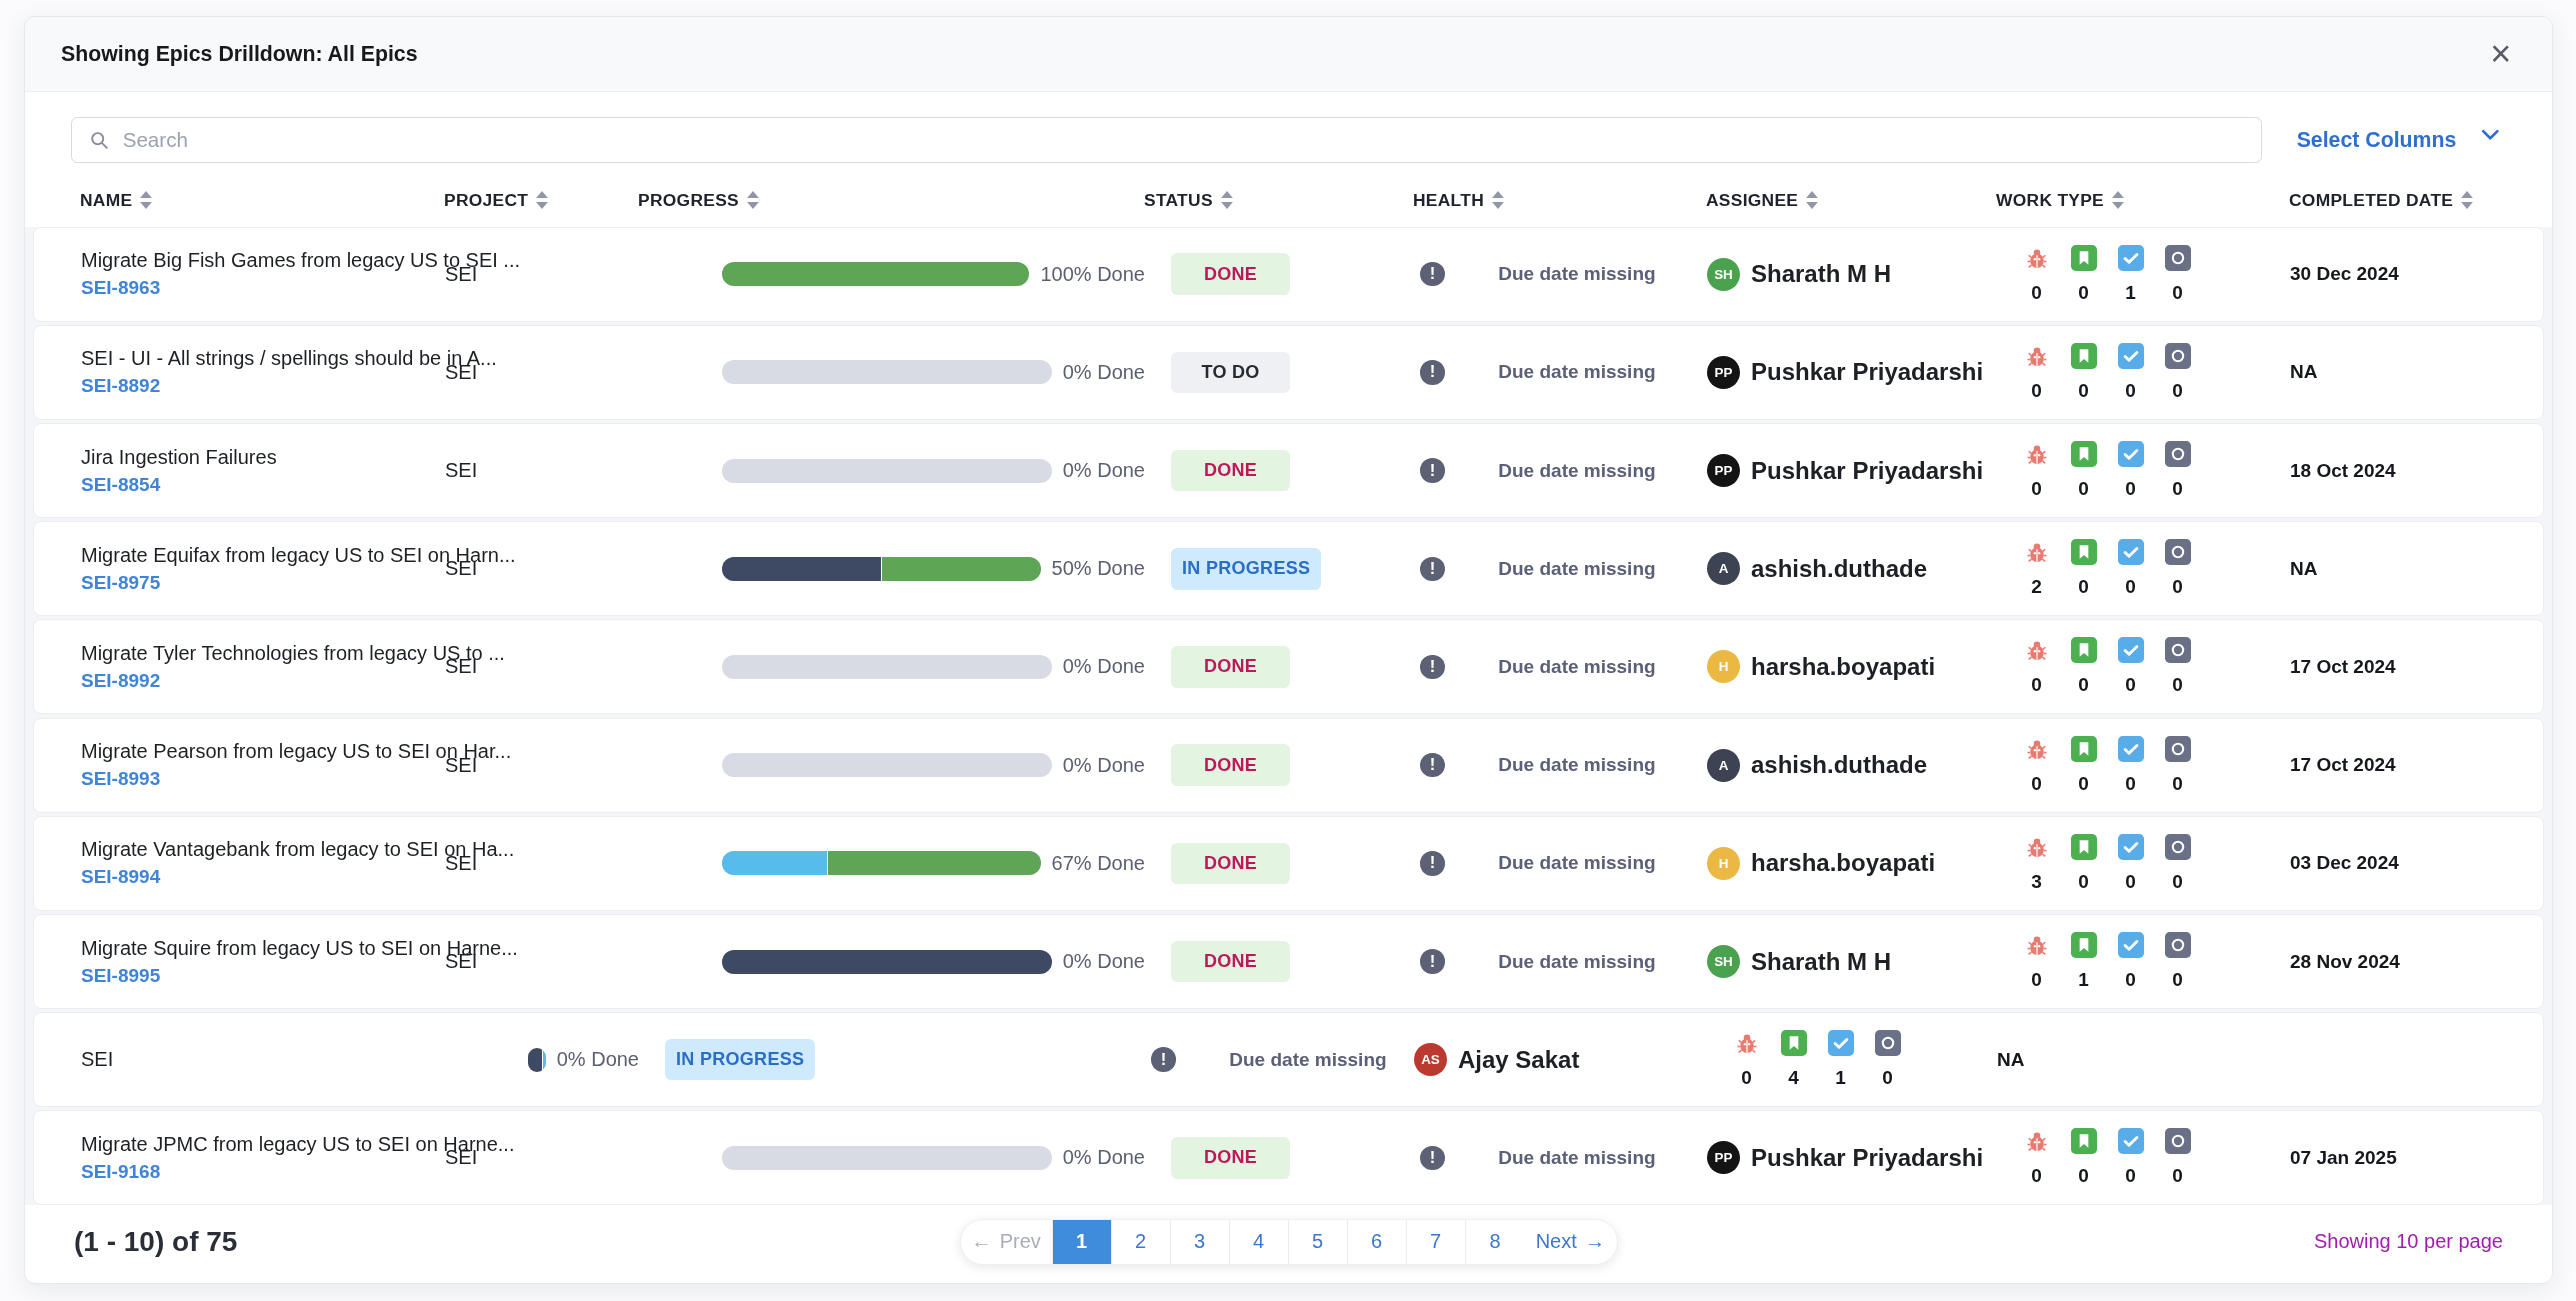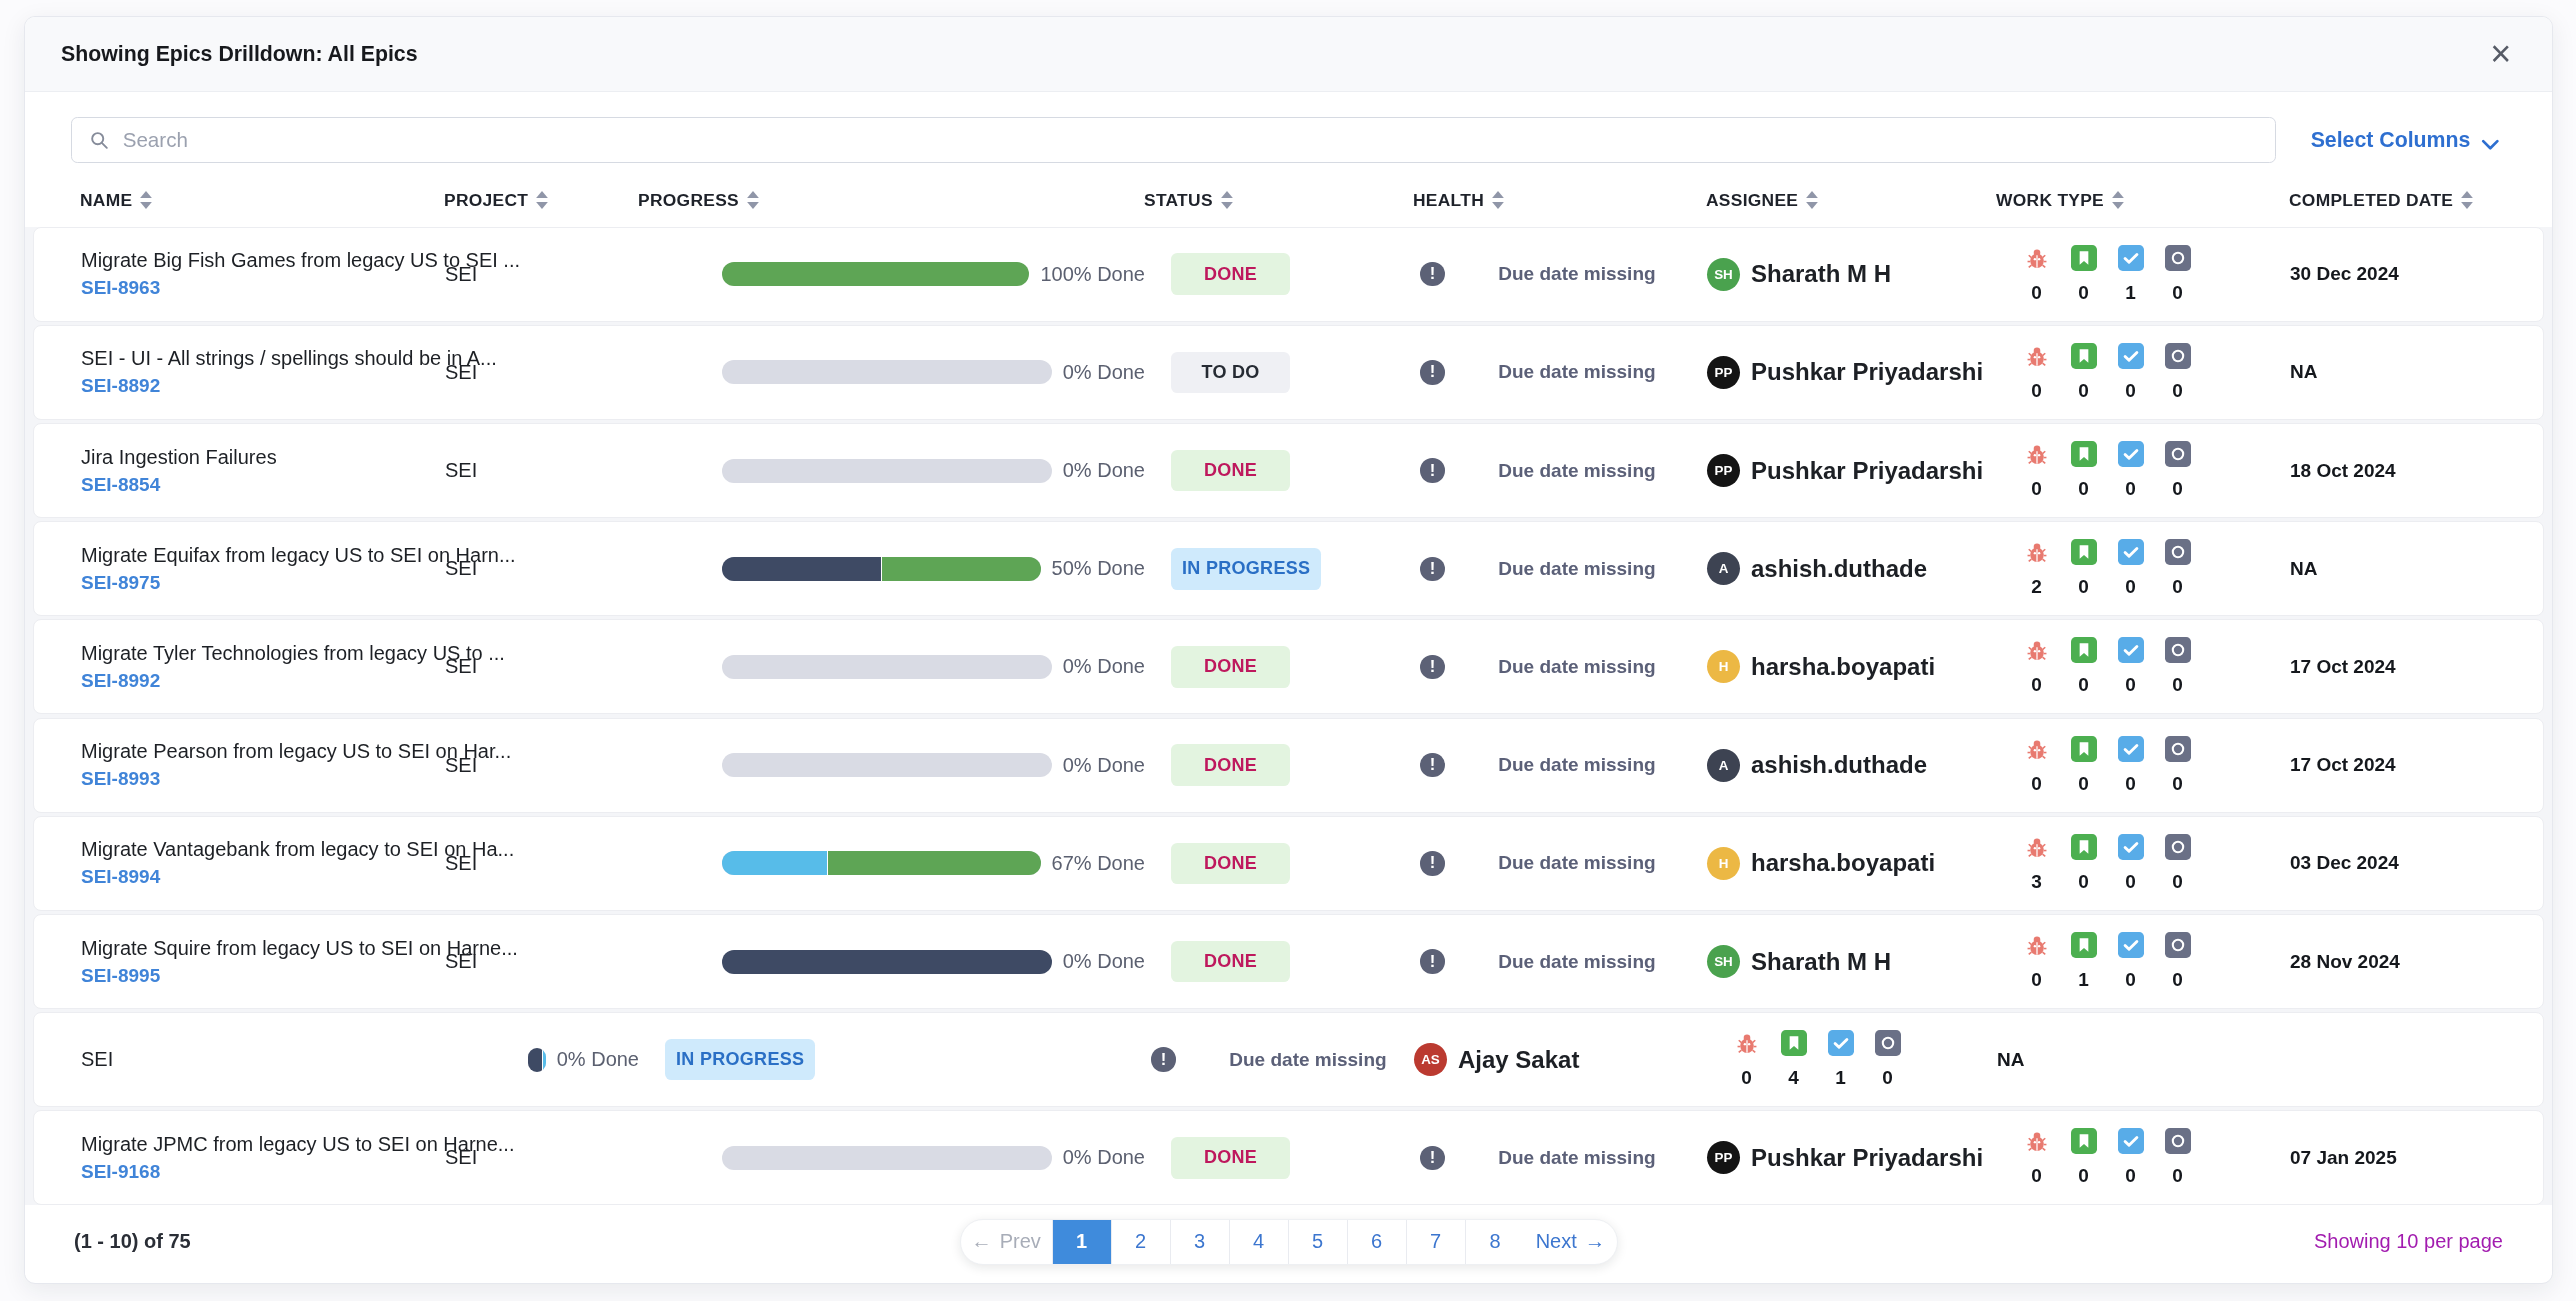--- a/index.html
+++ b/index.html
@@ -33,21 +33,21 @@
     flex: 1; height: 46px; border: 0.8px solid #d6dae2; border-radius: 6.3px;
     display: flex; align-items: center; padding: 0 17.4px; gap: 12.7px; background: #fff;
     max-width: 2271px;
   }
   .search-box input {
     border: none; outline: none; font-size: 20.6px; flex: 1;
     font-family: "Liberation Sans", sans-serif; color: #2a2e36;
   }
   .search-box input::placeholder { color: #9ba1af; }
   .select-columns {
-    display: flex; align-items: flex-end; gap: 10px; color: #2e6fd0;
+    display: flex; align-items: flex-start; gap: 24px; color: #2e6fd0;
     font-size: 21.3px; font-weight: 700; cursor: pointer; padding-right: 19px; white-space: nowrap;
   }
   
   .grid-cols {
     display: grid;
     grid-template-columns: 364px 194px 506px 269px 293px 290px 293px 1fr;
     align-items: center;
   }
   .thead { padding: 22px 32px 16px 55px; }
   .th { display: flex; align-items: center; gap: 8px; font-size: 17.4px; font-weight: 700; letter-spacing: 0.3px; color: #1e222a; }
@@ -92,21 +92,21 @@
   .assignee-name { font-size: 24px; font-weight: 600; color: #1d2025; white-space: nowrap; }
   .worktype-cell { display: grid; grid-template-columns: repeat(4, 47px); row-gap: 11px; justify-items: center; padding-left: 16px; }
   .wt-icon { width: 26px; height: 26px; display: inline-flex; }
   .wt-count { font-size: 19px; font-weight: 600; color: #15181d; }
   .date-cell { font-size: 19px; font-weight: 600; color: #15181d; }
   
   .pagination-bar {
     height: 66px; display: flex; align-items: center; padding: 0 49px; background: #fff;
     position: relative; margin-top: 1.6px;
   }
-  .range-label { font-size: 20px; font-weight: 600; color: #2a2e36; }
+  .range-label { font-size: 28px; font-weight: 600; color: #2a2e36; }
   .per-page-label { font-size: 20px; color: #a21caf; margin-left: auto; }
   .pager {
     position: absolute; left: 50%; top: 50%; transform: translate(-50%,-50%);
     display: flex; align-items: stretch; height: 46px; background: #fff;
     border: 0.8px solid #eef0f3; border-radius: 23px; overflow: hidden;
     box-shadow: 0 2.4px 11px rgba(23,26,32,.10);
   }
   .page-cell {
     min-width: 59px; display: flex; align-items: center; justify-content: center;
     font-size: 20px; color: #3c76cf; cursor: pointer; border-right: 0.8px solid #e9ebf0;

